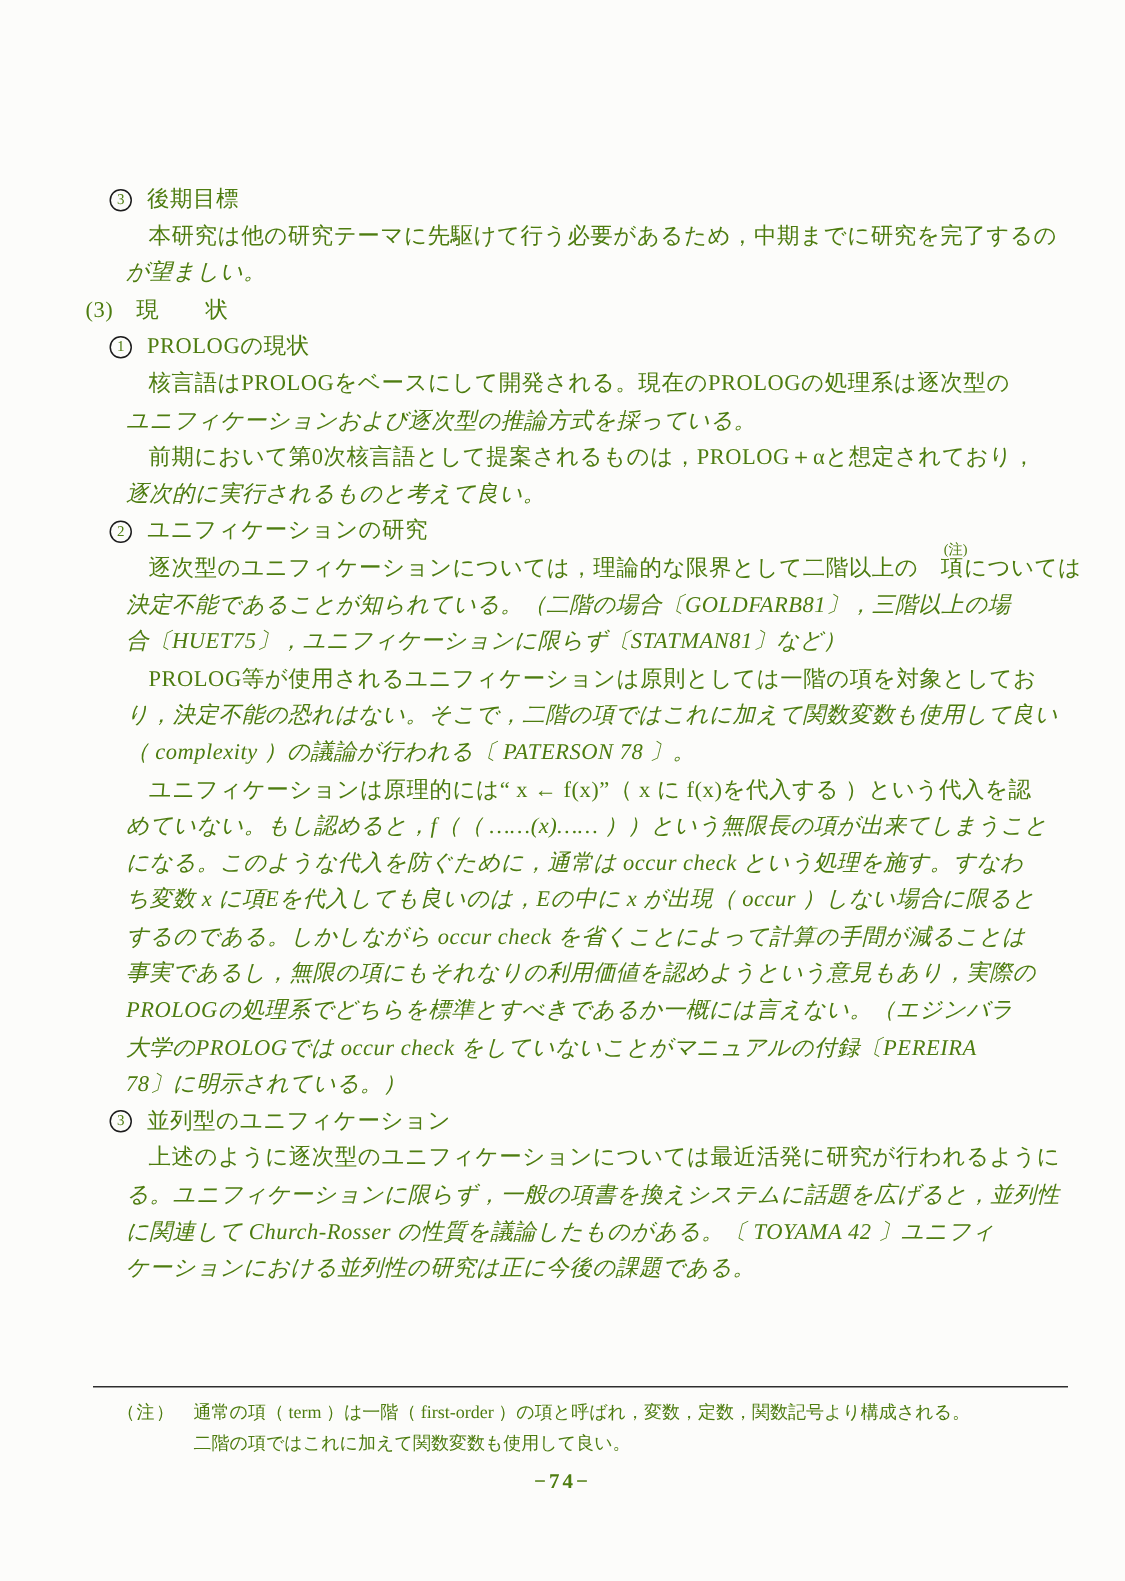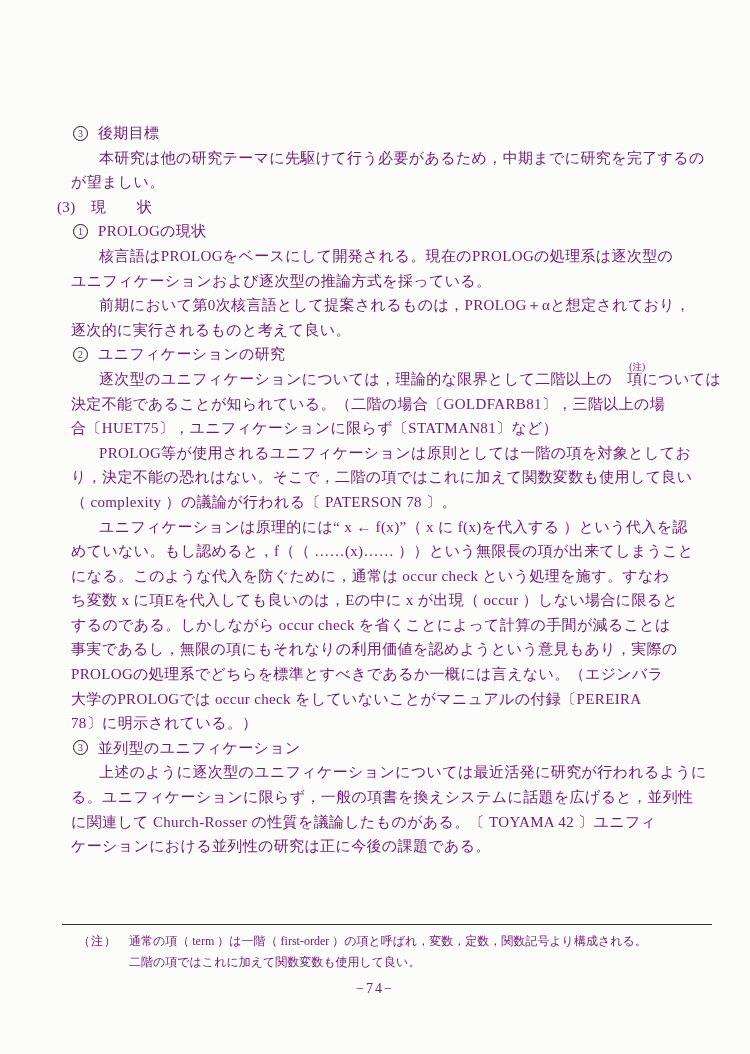--- a/index.html
+++ b/index.html
@@ -5,36 +5,36 @@
   html,body{margin:0;padding:0;}
   body{
     background:#fcfcfa;
     font-family:"Liberation Serif","DejaVu Serif",serif;
   }
   .page{
     position:relative;
     width:750px;
     height:1048px;
     background:#fcfcfa;
-    color:#701a75;
+    color:#4d7c0f;
     overflow:hidden;
   }
   .doc{
     position:absolute;
     left:57px;
     top:121px;
     width:665px;
     font-size:15px;
     line-height:24.6px;
     letter-spacing:0.35px;
   }
   .ln{white-space:nowrap;height:24.6px;}
   .top{margin-left:0;}
   .sec{margin-left:16px;}
-  .body{margin-left:14px;}
+  .body{margin-left:27px;font-style:italic;}
   .first{margin-left:27px;text-indent:15px;}
   .circ{
     display:inline-block;
     width:13px;height:13px;
     border:1.2px solid #1c1c1c;
     border-radius:50%;
     text-align:center;
     line-height:13px;
     font-size:10px;
     letter-spacing:0;
@@ -72,20 +72,21 @@
   .fn-lines{flex:1;}
   .fn-line{white-space:nowrap;}
   .pageno{
     position:absolute;
     left:0;
     top:981px;
     width:100%;
     text-align:center;
     font-size:14px;
     letter-spacing:2px;
+    font-weight:bold;
   }
 </style>
 </head>
 <body>
 
 <div class="page">
 
   <div class="doc">
 
     <div class="ln sec"><span class="circ">3</span><span>後期目標</span></div>

